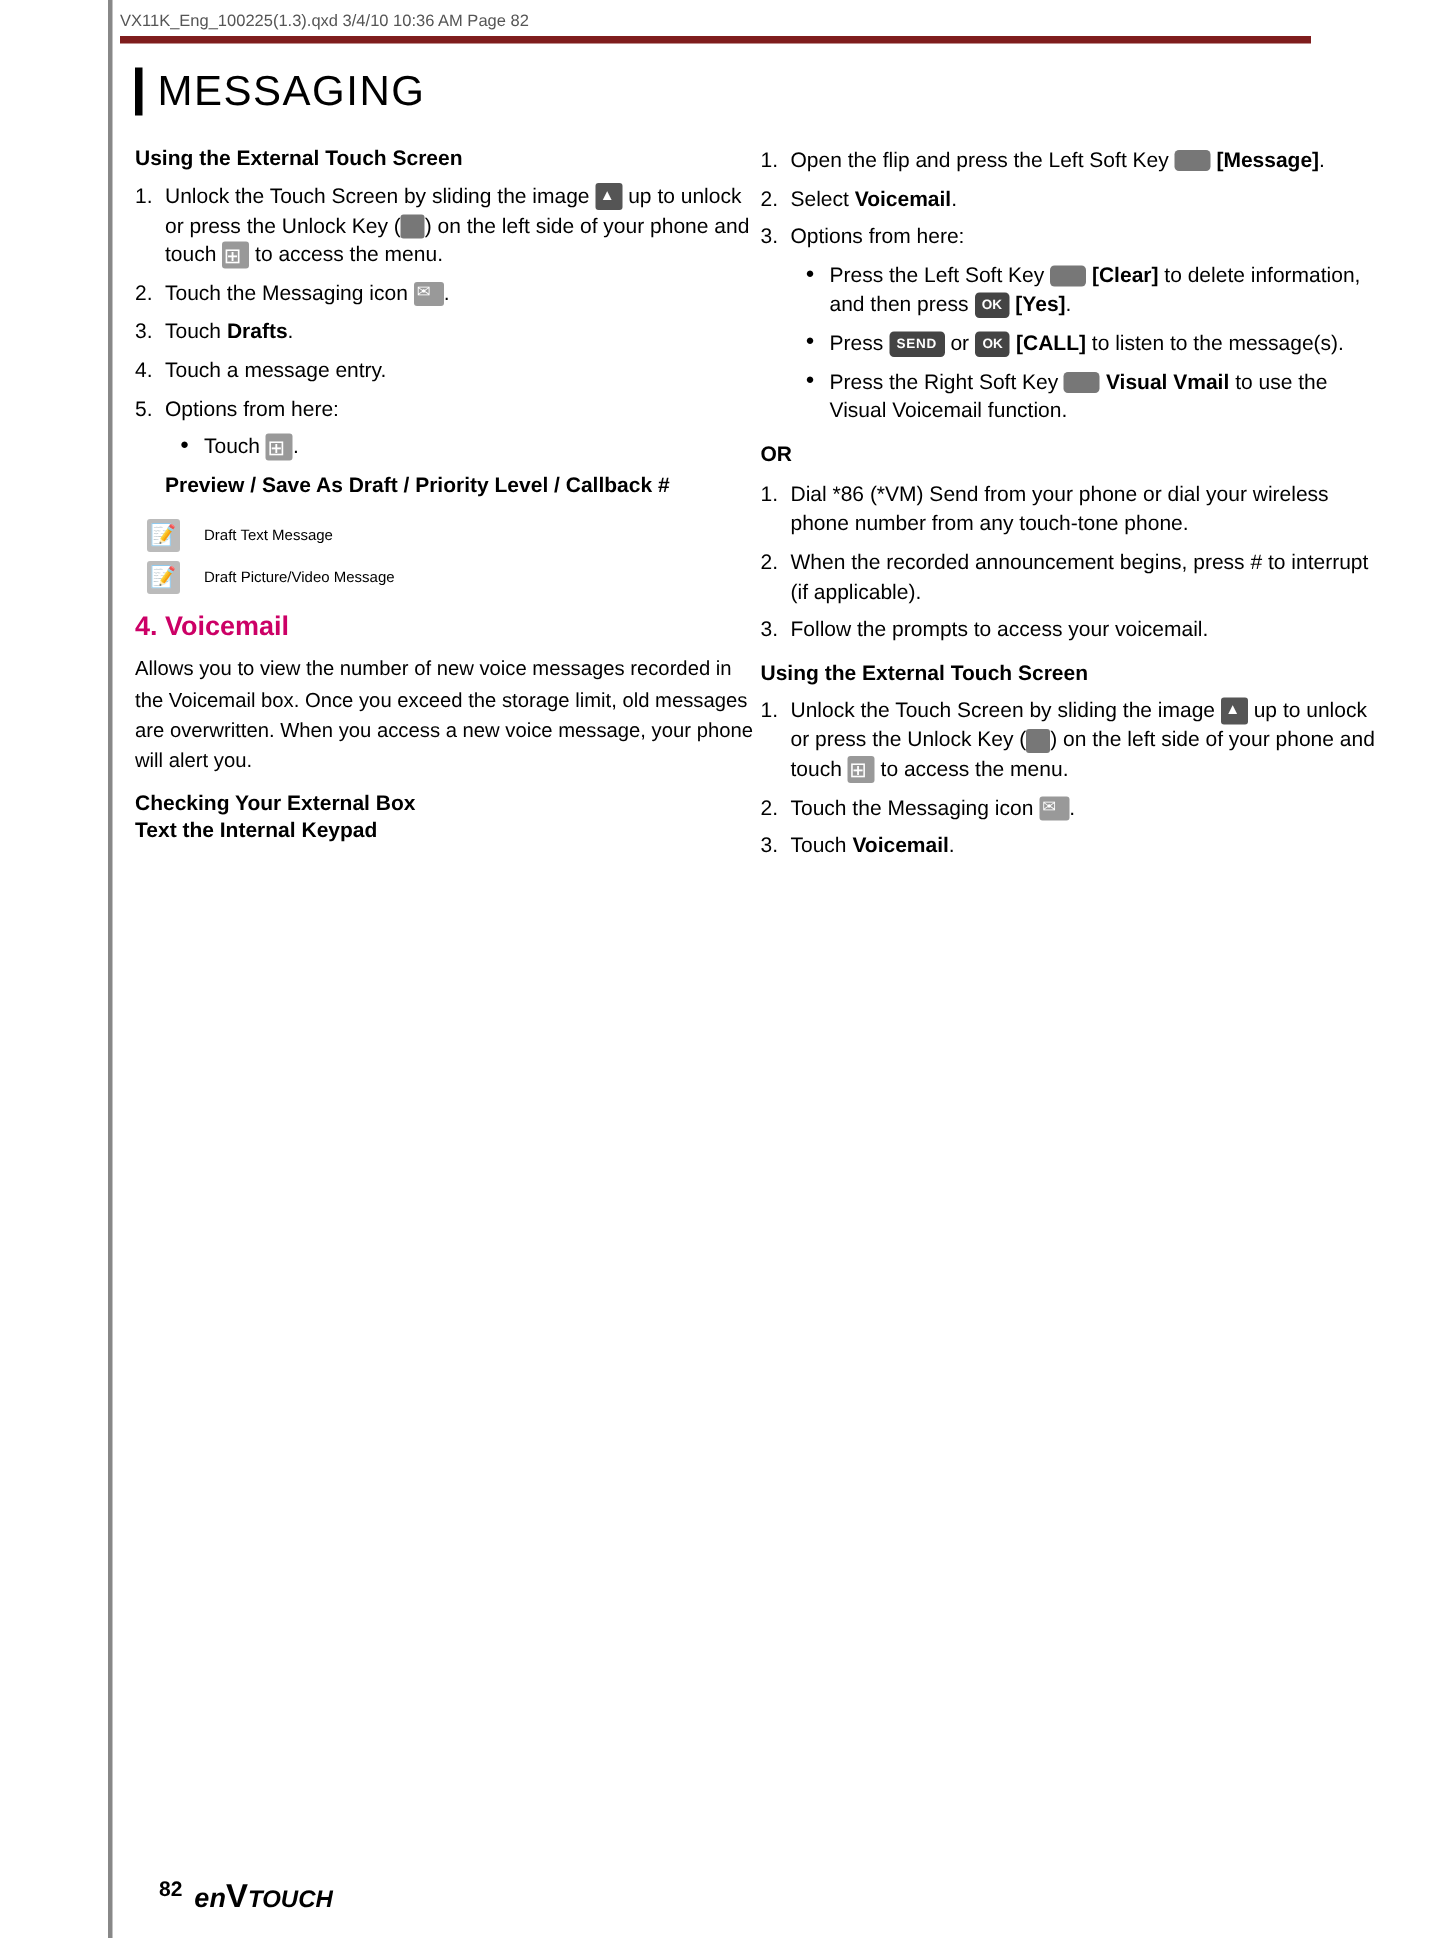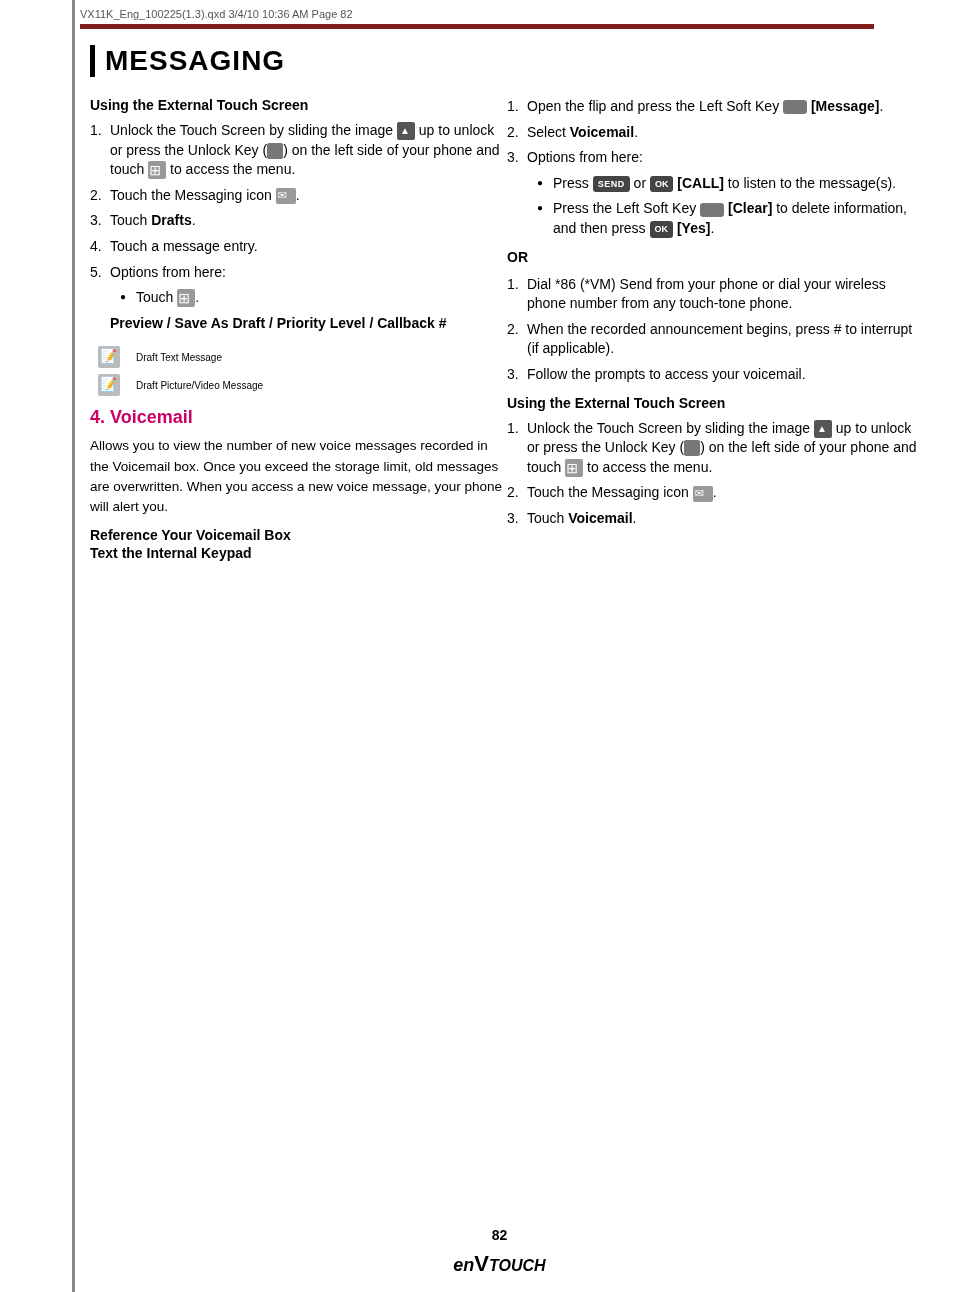--- a/index.html
+++ b/index.html
@@ -41,21 +41,21 @@
       display: flex;
     }
     .col-left {
       flex: 1;
     }
     .col-right {
       flex: 1;
     }
     h1.main-title {
       font-size: 28px;
-      font-weight: bold;
+      font-weight: normal;
       letter-spacing: 1px;
       margin-bottom: 20px;
       border-left: 5px solid #000;
       padding-left: 10px;
     }
     h2.section-title {
       font-size: 14px;
       font-weight: bold;
       margin-bottom: 8px;
     }
@@ -201,26 +201,25 @@
       font-size: 14px;
       margin-bottom: 2px;
     }
     .or-divider {
       font-weight: bold;
       margin: 10px 0;
     }
     .page-footer {
       position: absolute;
       bottom: 15px;
-      left: 75px;
+      left: 106px;
       right: 30px;
       display: flex;
-      align-items: center;
+      align-items: flex-start;
       gap: 8px;
-      flex-direction: column;
     }
     .page-num {
       font-size: 14px;
       font-weight: bold;
     }
     .brand-logo {
       font-size: 16px;
       font-weight: bold;
       font-style: italic;
     }
@@ -321,21 +320,21 @@
           <td>Draft Picture/Video Message</td>
         </tr>
       </tbody>
         </table>
 
       <h2 class="voicemail-title">4. Voicemail</h2>
 
       <p class="voicemail-desc">Allows you to view the number of new voice messages recorded in the Voicemail box. Once you exceed the storage limit, old messages are overwritten. When you access a new voice message, your phone will alert you.</p>
 
       <div class="checking-section">
-        <h3>Reference Your Voicemail Box</h3>
+        <h3>Checking Your External Box</h3>
         <h3>Text the Internal Keypad</h3>
       </div>
 
     </div>
 
     <div class="col-right">
 
       <ol class="step-list">
         <li>
           <span class="step-num">1.</span>
@@ -343,25 +342,28 @@
         </li>
         <li>
           <span class="step-num">2.</span>
           Select <span class="bold">Voicemail</span>.
         </li>
         <li>
           <span class="step-num">3.</span>
           Options from here:
           <ul class="bullet-list">
             <li>
+              Press the Left Soft Key <span class="soft-key-icon"></span>
+              <span class="bold"> [Clear]</span> to delete information, and then press <span class="ok-btn">OK</span> <span class="bold">[Yes]</span>.
+            </li>
+            <li>
               Press <span class="send-btn">SEND</span> or <span class="ok-btn">OK</span> <span class="bold">[CALL]</span> to listen to the message(s).
             </li>
             <li>
-              Press the Left Soft Key <span class="soft-key-icon"></span>
-              <span class="bold"> [Clear]</span> to delete information, and then press <span class="ok-btn">OK</span> <span class="bold">[Yes]</span>.
+              Press the Right Soft Key <span class="soft-key-icon"></span> <span class="bold">Visual Vmail</span> to use the Visual Voicemail function.
             </li>
           </ul>
         </li>
       </ol>
 
       <div class="or-divider">OR</div>
 
       <ol class="step-list">
         <li>
           <span class="step-num">1.</span>

